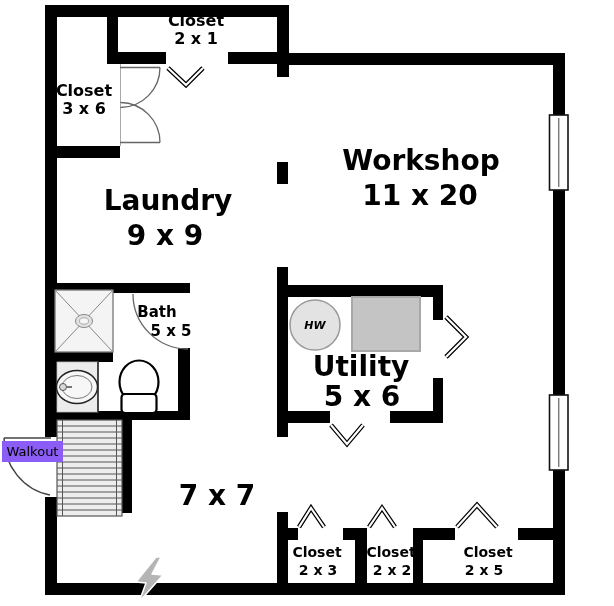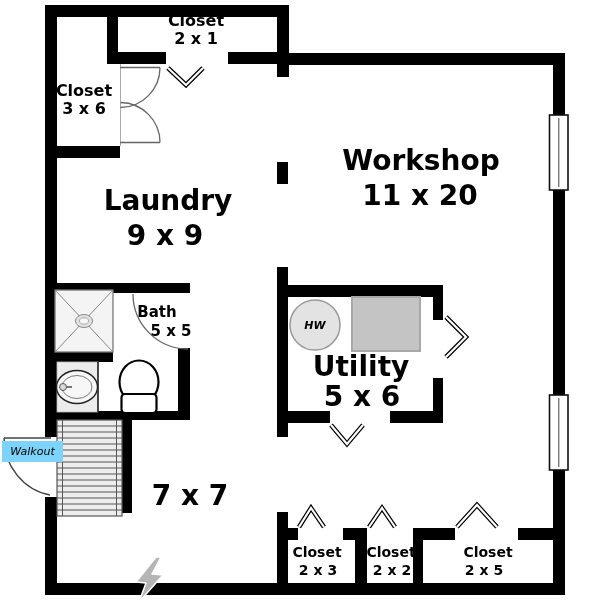--- a/index.html
+++ b/index.html
@@ -10,22 +10,22 @@
   .wall{position:absolute;background:#000;}
   .overlay{position:absolute;left:0;top:0;width:614px;height:606px;}
   .lbl{position:absolute;transform:translate(-50%,-50%);white-space:nowrap;
        text-align:center;font-weight:bold;line-height:1;}
   .lbl-big{font-size:28px;}
   .lbl-med{font-size:16px;}
   .lbl-bath{font-size:15px;}
   .lbl-sm{font-size:14px;}
   .lbl-hw{font-size:11px;}
   .walkout-box{
-    position:absolute;left:2px;top:441px;width:61px;height:21px;background:#7dd3fc;
-    font-size:11px;font-weight:normal;display:flex;align-items:center;justify-content:center;font-style:italic;
+    position:absolute;left:2px;top:441px;width:61px;height:21px;background:#8b5cf6;
+    font-size:13px;font-weight:normal;display:flex;align-items:center;justify-content:center;
   }
 </style>
 </head>
 <body>
 
 <div class="plan">
 
   <div class="wall" style="left:45px;top:5px;width:243px;height:12px;"></div>
   <div class="wall" style="left:45px;top:5px;width:12px;height:432px;"></div>
   <div class="wall" style="left:45px;top:497px;width:12px;height:98px;"></div>
@@ -181,21 +181,21 @@
   <div class="lbl lbl-big" style="left:420px;top:196px;">11 x 20</div>
 
   <div class="lbl lbl-bath" style="left:157px;top:312px;">Bath</div>
   <div class="lbl lbl-bath" style="left:171px;top:331px;">5 x 5</div>
 
   <div class="lbl lbl-hw" style="left:315px;top:325px;font-style:italic;">HW</div>
 
   <div class="lbl lbl-big" style="left:361px;top:367px;">Utility</div>
   <div class="lbl lbl-big" style="left:362px;top:397px;">5 x 6</div>
 
-  <div class="lbl lbl-big" style="left:190px;top:496px;text-align:right;">7 x 7</div>
+  <div class="lbl lbl-big" style="left:217px;top:496px;text-align:right;">7 x 7</div>
 
   <div class="walkout-box">Walkout</div>
 
   <div class="lbl lbl-sm" style="left:317px;top:552px;">Closet</div>
   <div class="lbl lbl-sm" style="left:318px;top:570px;">2 x 3</div>
 
   <div class="lbl lbl-sm" style="left:391px;top:552px;">Closet</div>
   <div class="lbl lbl-sm" style="left:392px;top:570px;text-align:right;">2 x 2</div>
 
   <div class="lbl lbl-sm" style="left:488px;top:552px;">Closet</div>

